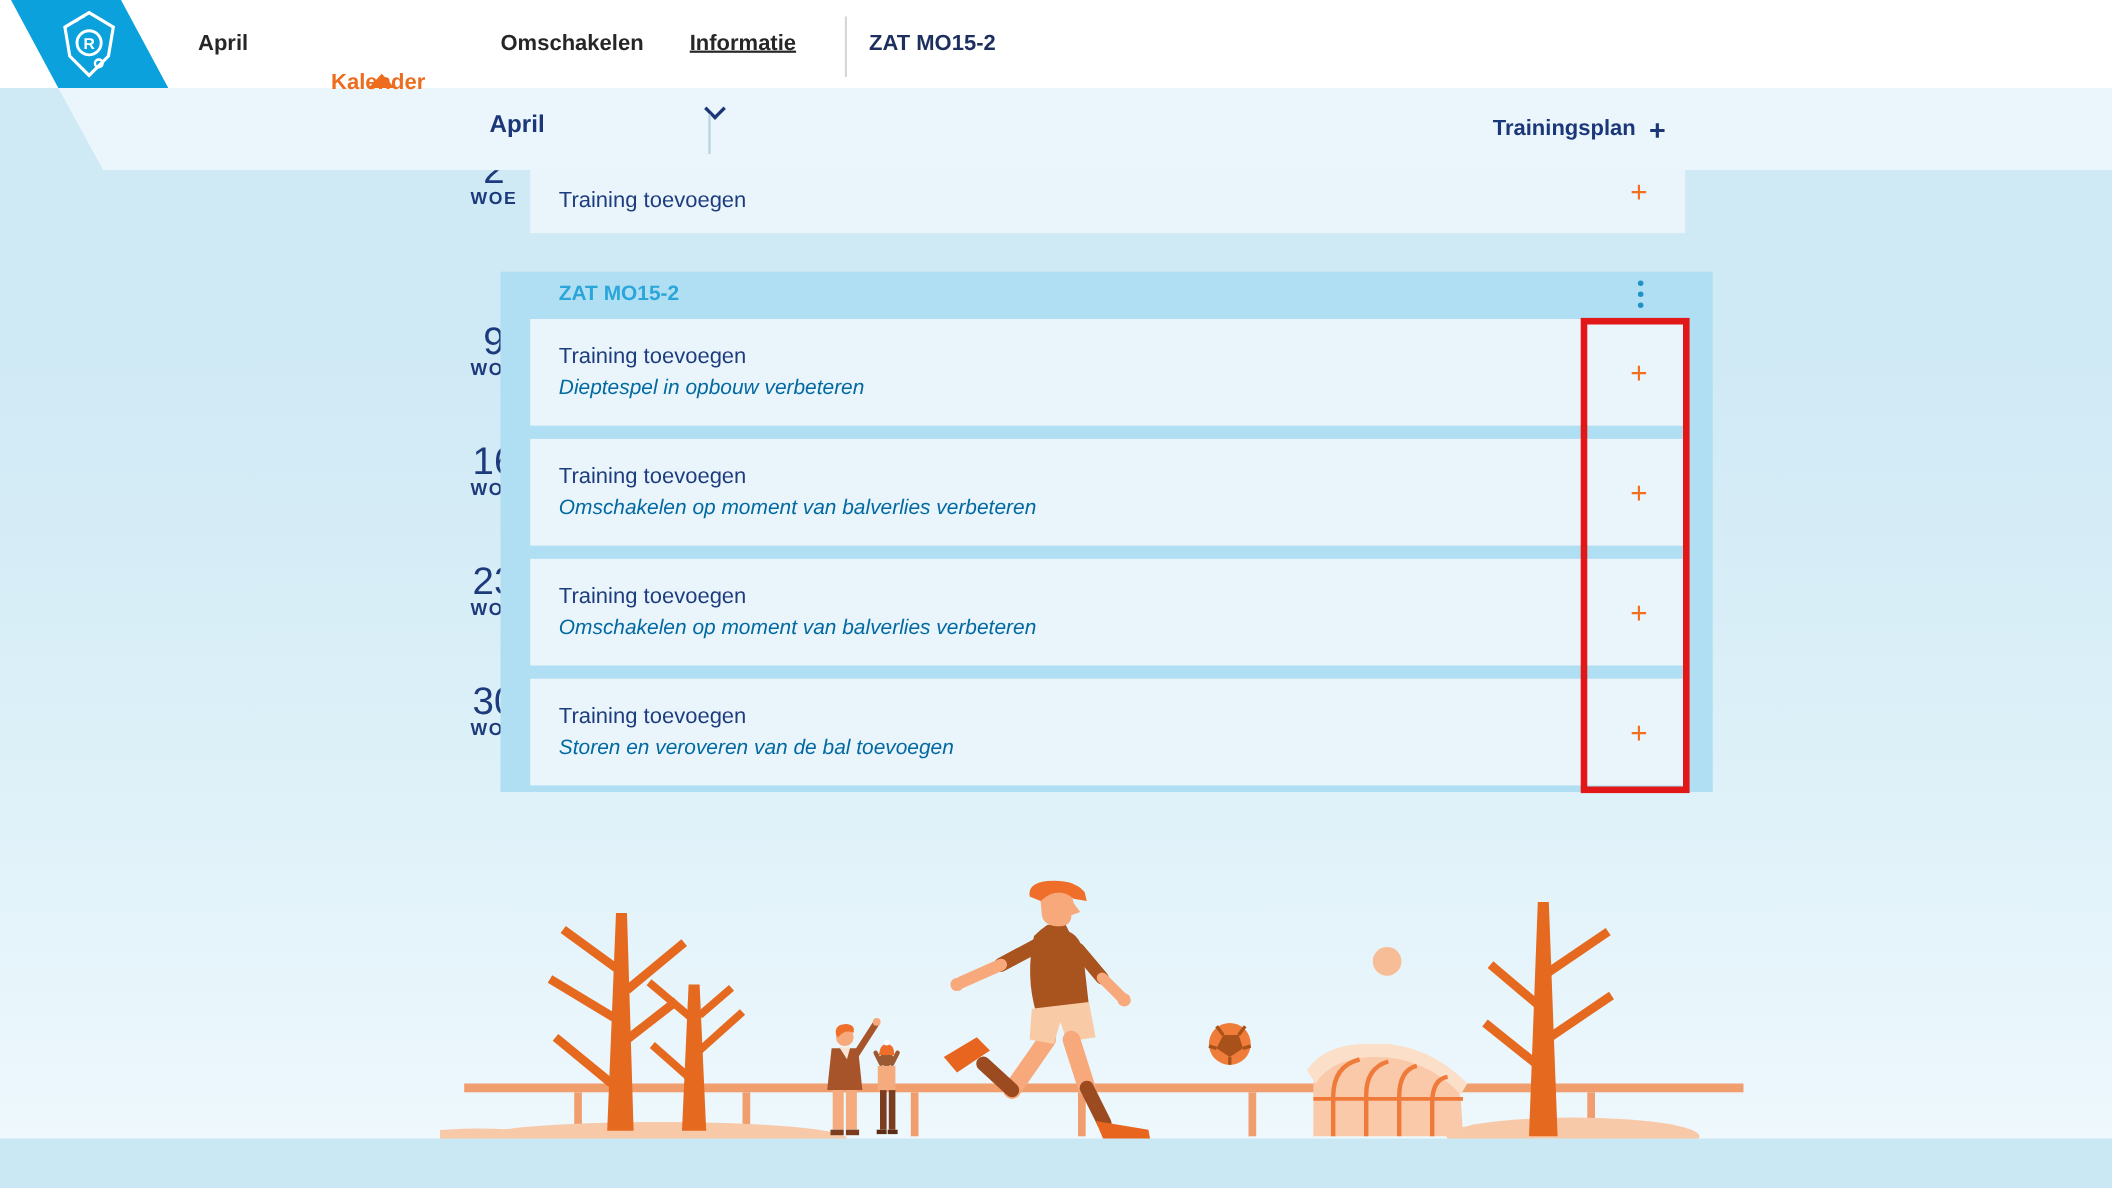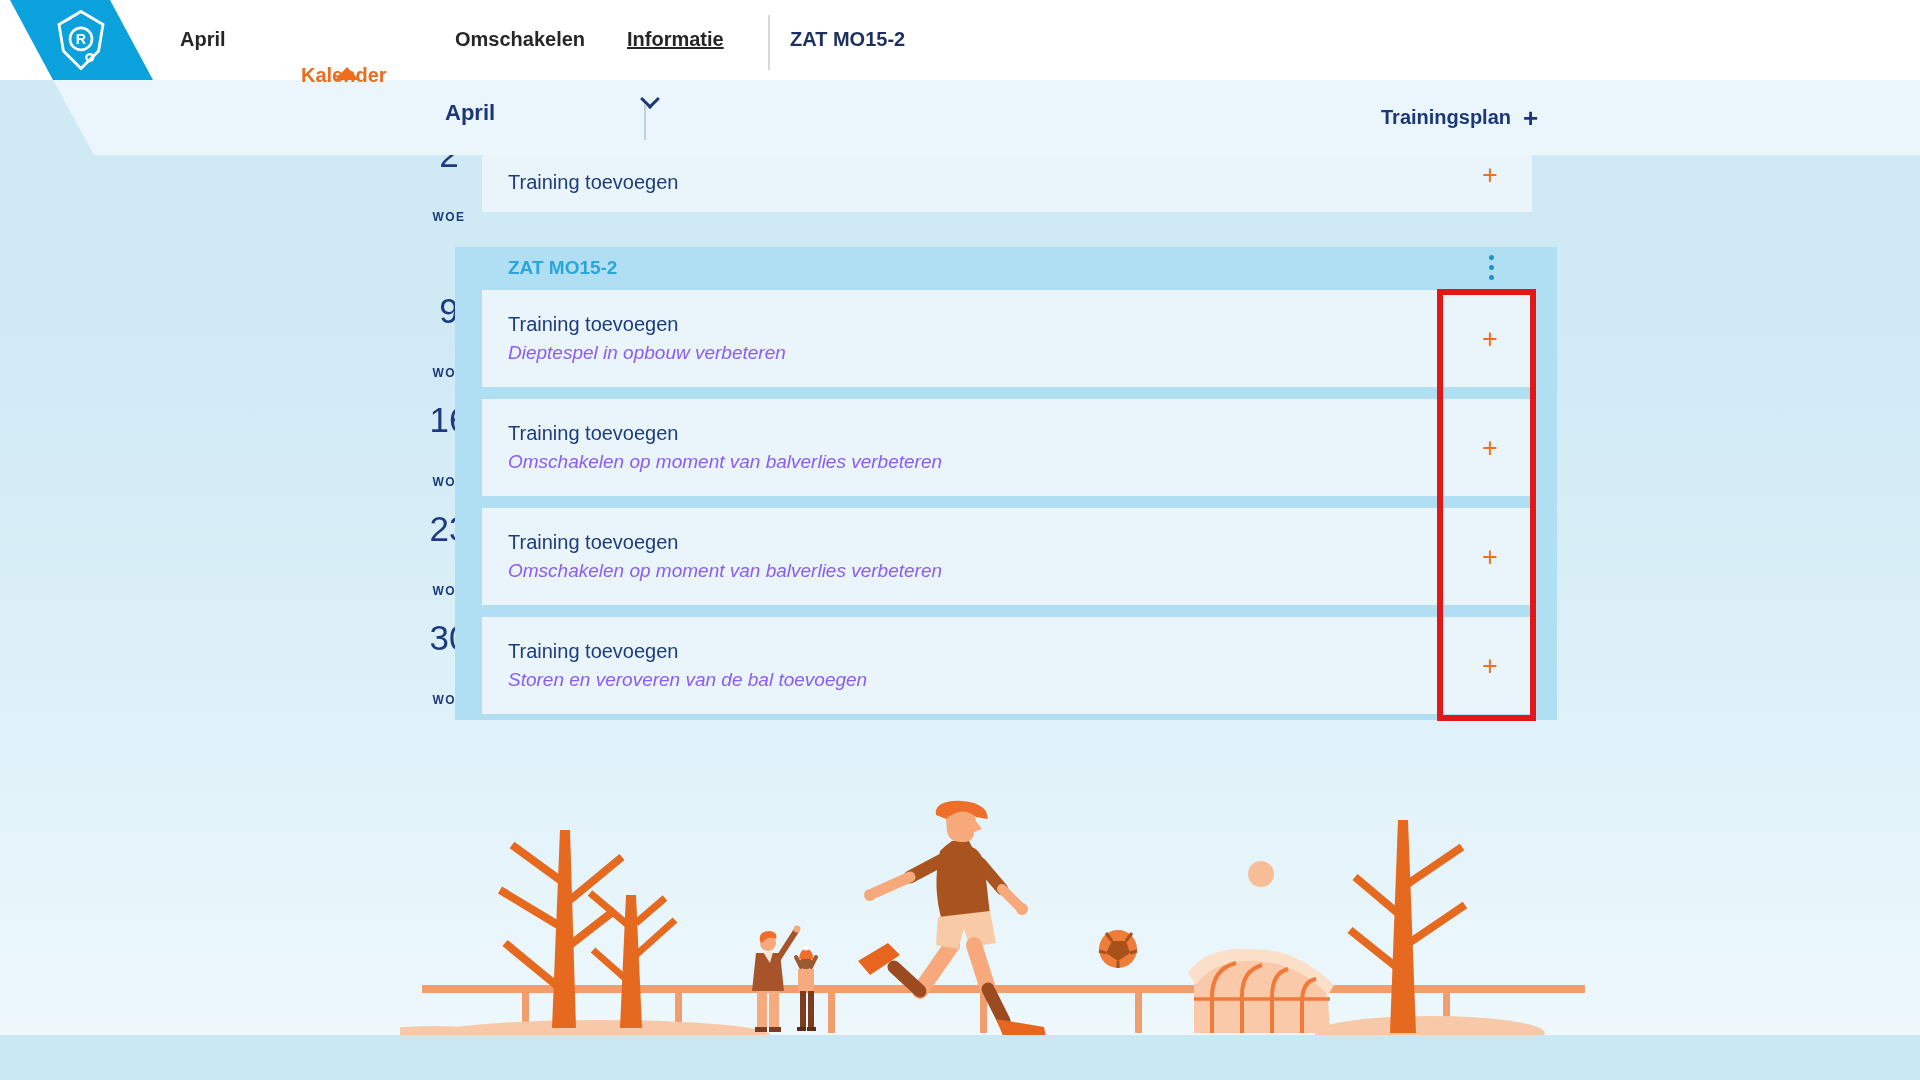--- a/index.html
+++ b/index.html
@@ -20,32 +20,32 @@
   .nav-divider{position:absolute;left:768px;top:15px;width:2px;height:55px;background:#d7d7d7;}
 
   
   .subband{position:absolute;left:0;top:80px;width:1920px;height:75px;background:#eaf6fb;z-index:20;
     clip-path:polygon(53px 0,1920px 0,1920px 75px,94px 75px);}
   .month-select{position:absolute;left:445px;top:98px;z-index:21;display:flex;cursor:pointer;}
   .month-label{font-size:22px;font-weight:bold;color:#1c3779;line-height:30px;}
   .chevron{display:inline-block;width:11px;height:11px;border-right:3px solid #1c3779;border-bottom:3px solid #1c3779;
     transform:rotate(45deg);margin-left:148px;margin-top:-6px;}
   .sub-divider{position:absolute;left:644px;top:104px;width:2px;height:36px;background:#b9d2df;z-index:21;}
-  .trainingsplan{position:absolute;left:1357px;top:106px;z-index:21;display:flex;align-items:center;gap:12px;cursor:pointer;margin-left:24px;}
+  .trainingsplan{position:absolute;left:1357px;top:106px;z-index:21;display:flex;align-items:center;gap:12px;cursor:pointer;}
   .trainingsplan .tp-label{font-size:20px;font-weight:bold;color:#1c3779;}
   .trainingsplan .tp-plus{font-size:26px;font-weight:bold;color:#1c3779;line-height:20px;}
 
   
   .date-block{position:absolute;left:416px;width:66px;text-align:center;color:#1d3b7c;z-index:3;}
   .date-num{font-size:35px;font-weight:400;line-height:38px;}
-  .date-day{font-size:12px;font-weight:bold;letter-spacing:1.5px;line-height:14px;margin-top:36px;}
+  .date-day{font-size:16px;font-weight:bold;letter-spacing:1.5px;line-height:14px;}
 
   .row-card{position:absolute;background:#e9f5fb;cursor:pointer;}
   .row-title{position:absolute;left:26px;font-size:20px;font-weight:normal;color:#1d3c7e;line-height:24px;}
-  .row-sub{position:absolute;left:26px;font-size:19px;font-style:italic;color:#8b5cf6;line-height:22px;}
+  .row-sub{position:absolute;left:26px;font-size:19px;font-style:italic;color:#0369a1;line-height:22px;}
   .row-add{position:absolute;right:27px;top:50%;transform:translateY(-50%);width:30px;text-align:center;
     font-size:27px;font-weight:500;color:#f0701f;cursor:pointer;line-height:30px;}
 
   .standalone{left:482px;top:137px;width:1050px;height:75px;z-index:3;}
   .standalone .row-title{top:33px;}
 
   .group{position:absolute;left:455px;top:247px;width:1102px;height:473px;background:#b0def2;z-index:3;}
   .group-name{position:absolute;left:53px;top:9px;font-size:19px;font-weight:bold;color:#2aa6da;line-height:24px;}
   .kebab{position:absolute;left:1028px;top:6px;width:18px;height:32px;cursor:pointer;}
   .kebab i{position:absolute;left:6px;width:5px;height:5px;border-radius:50%;background:#1f93c6;}

